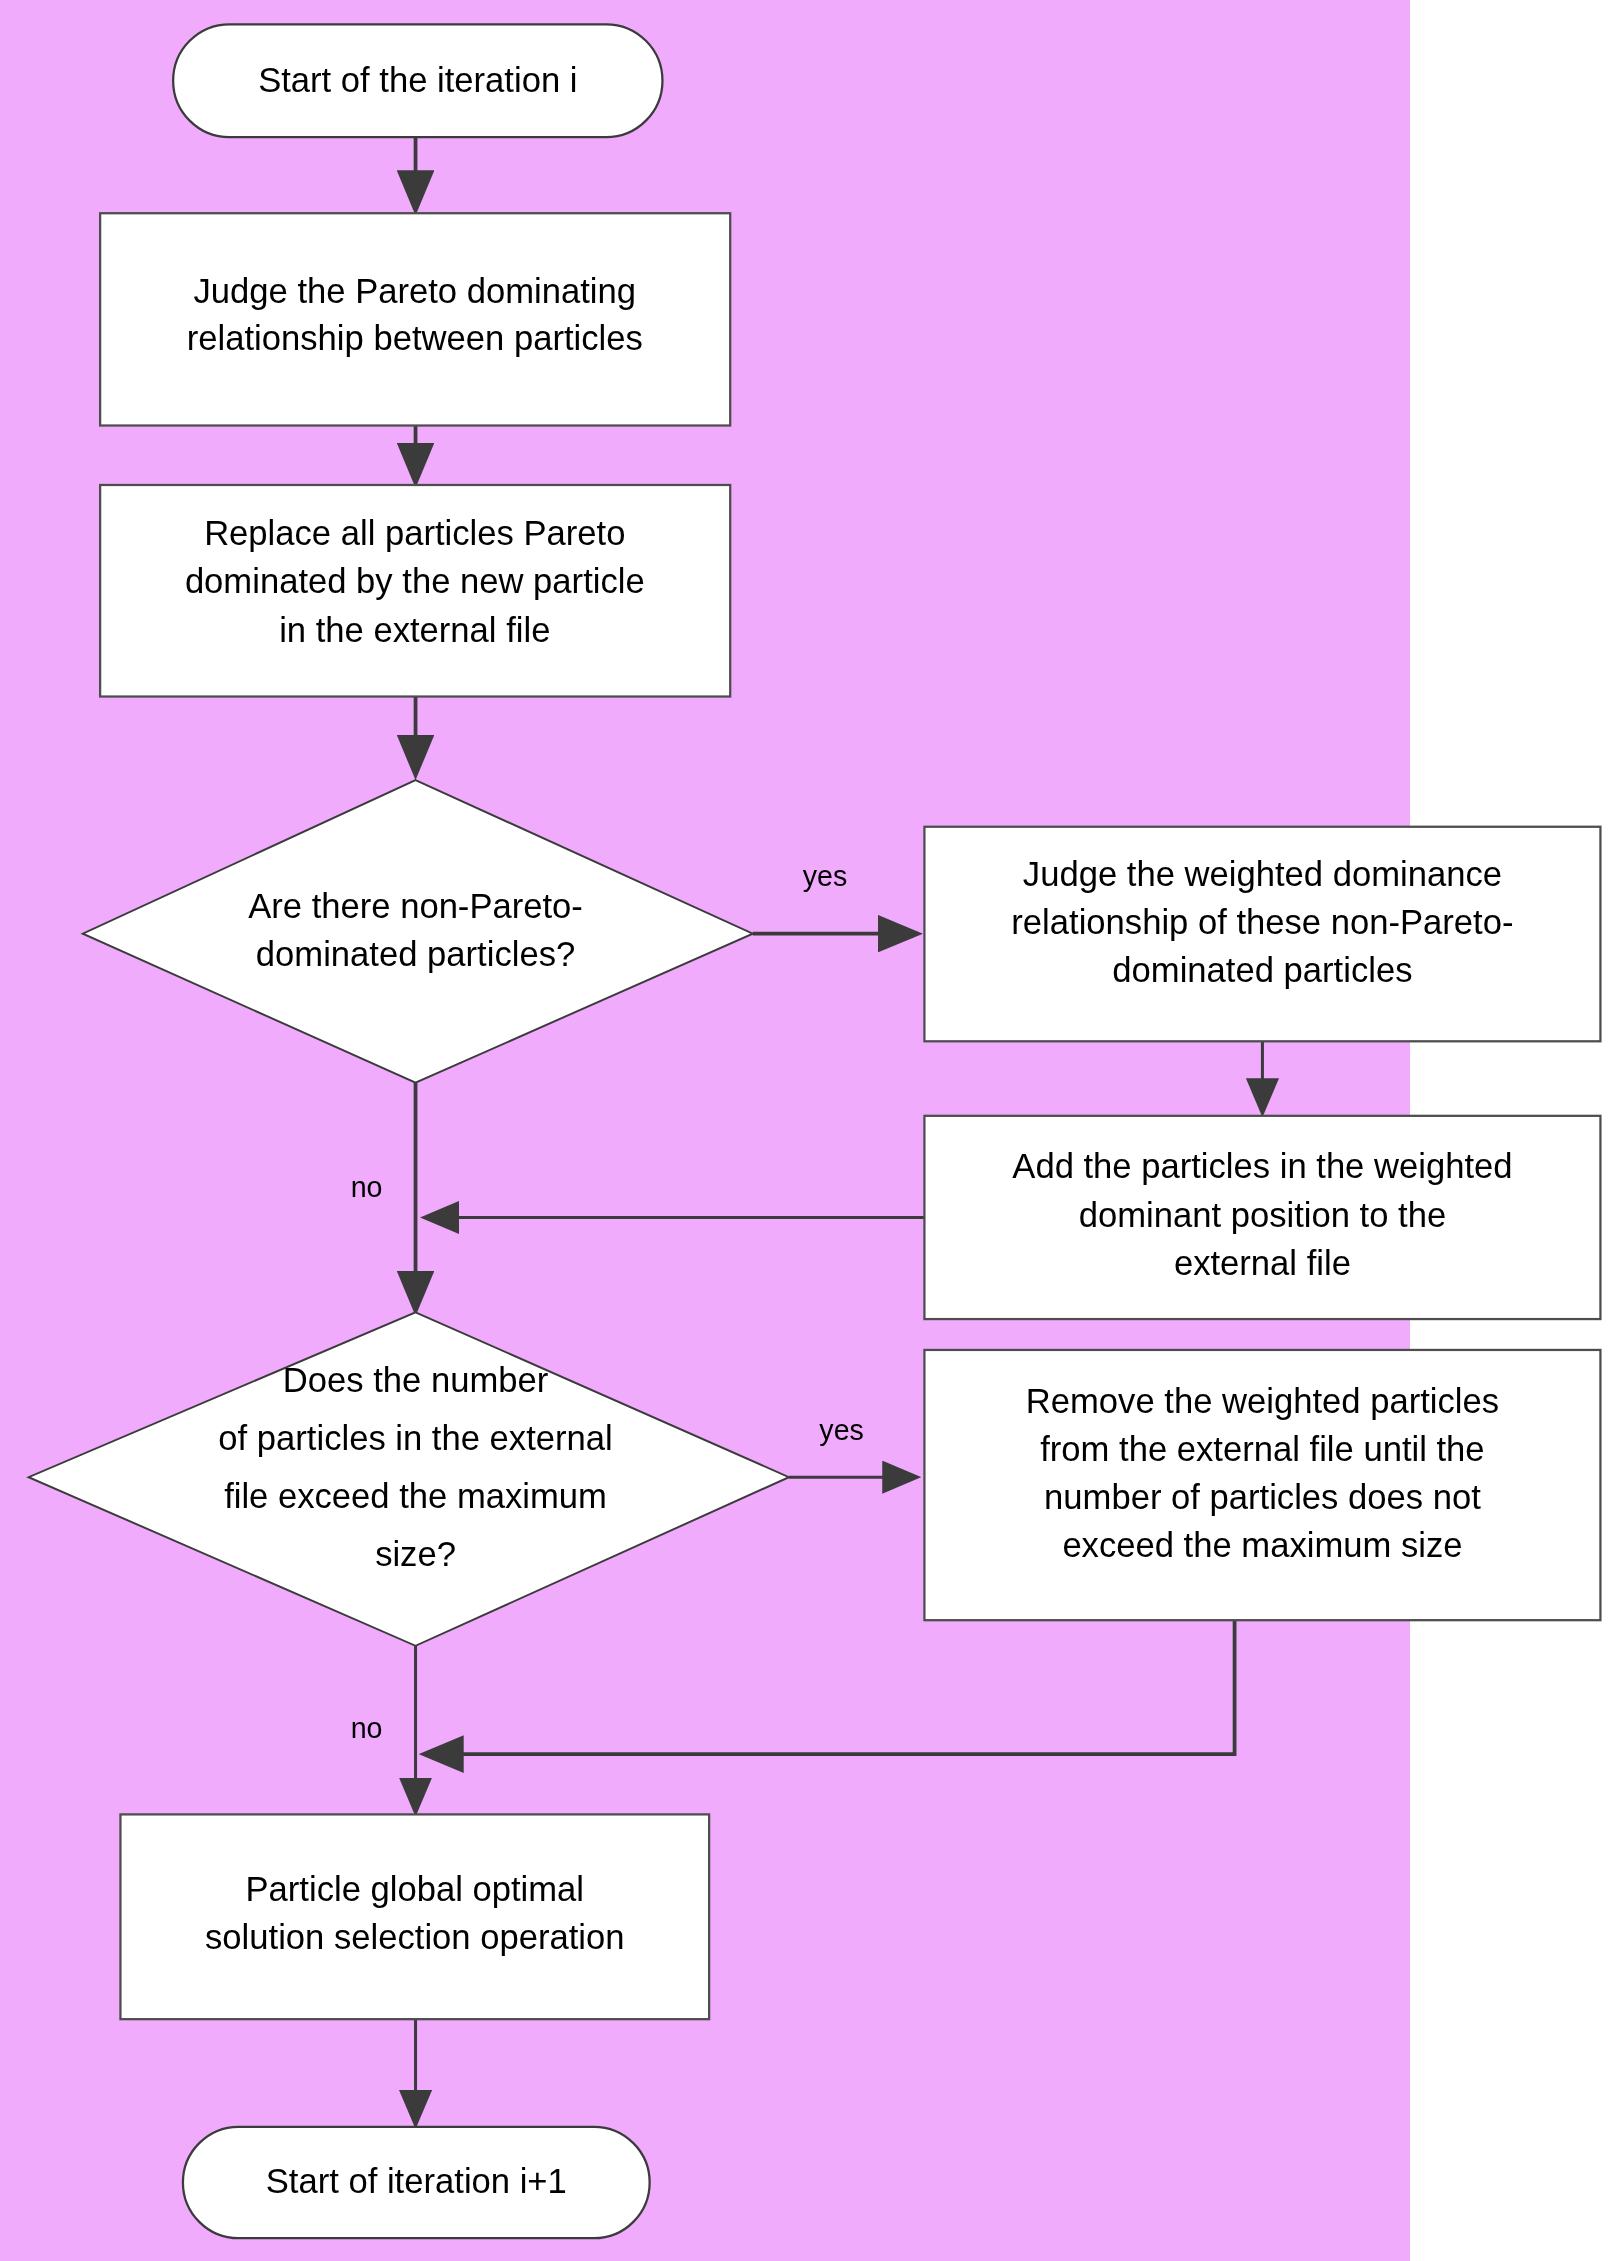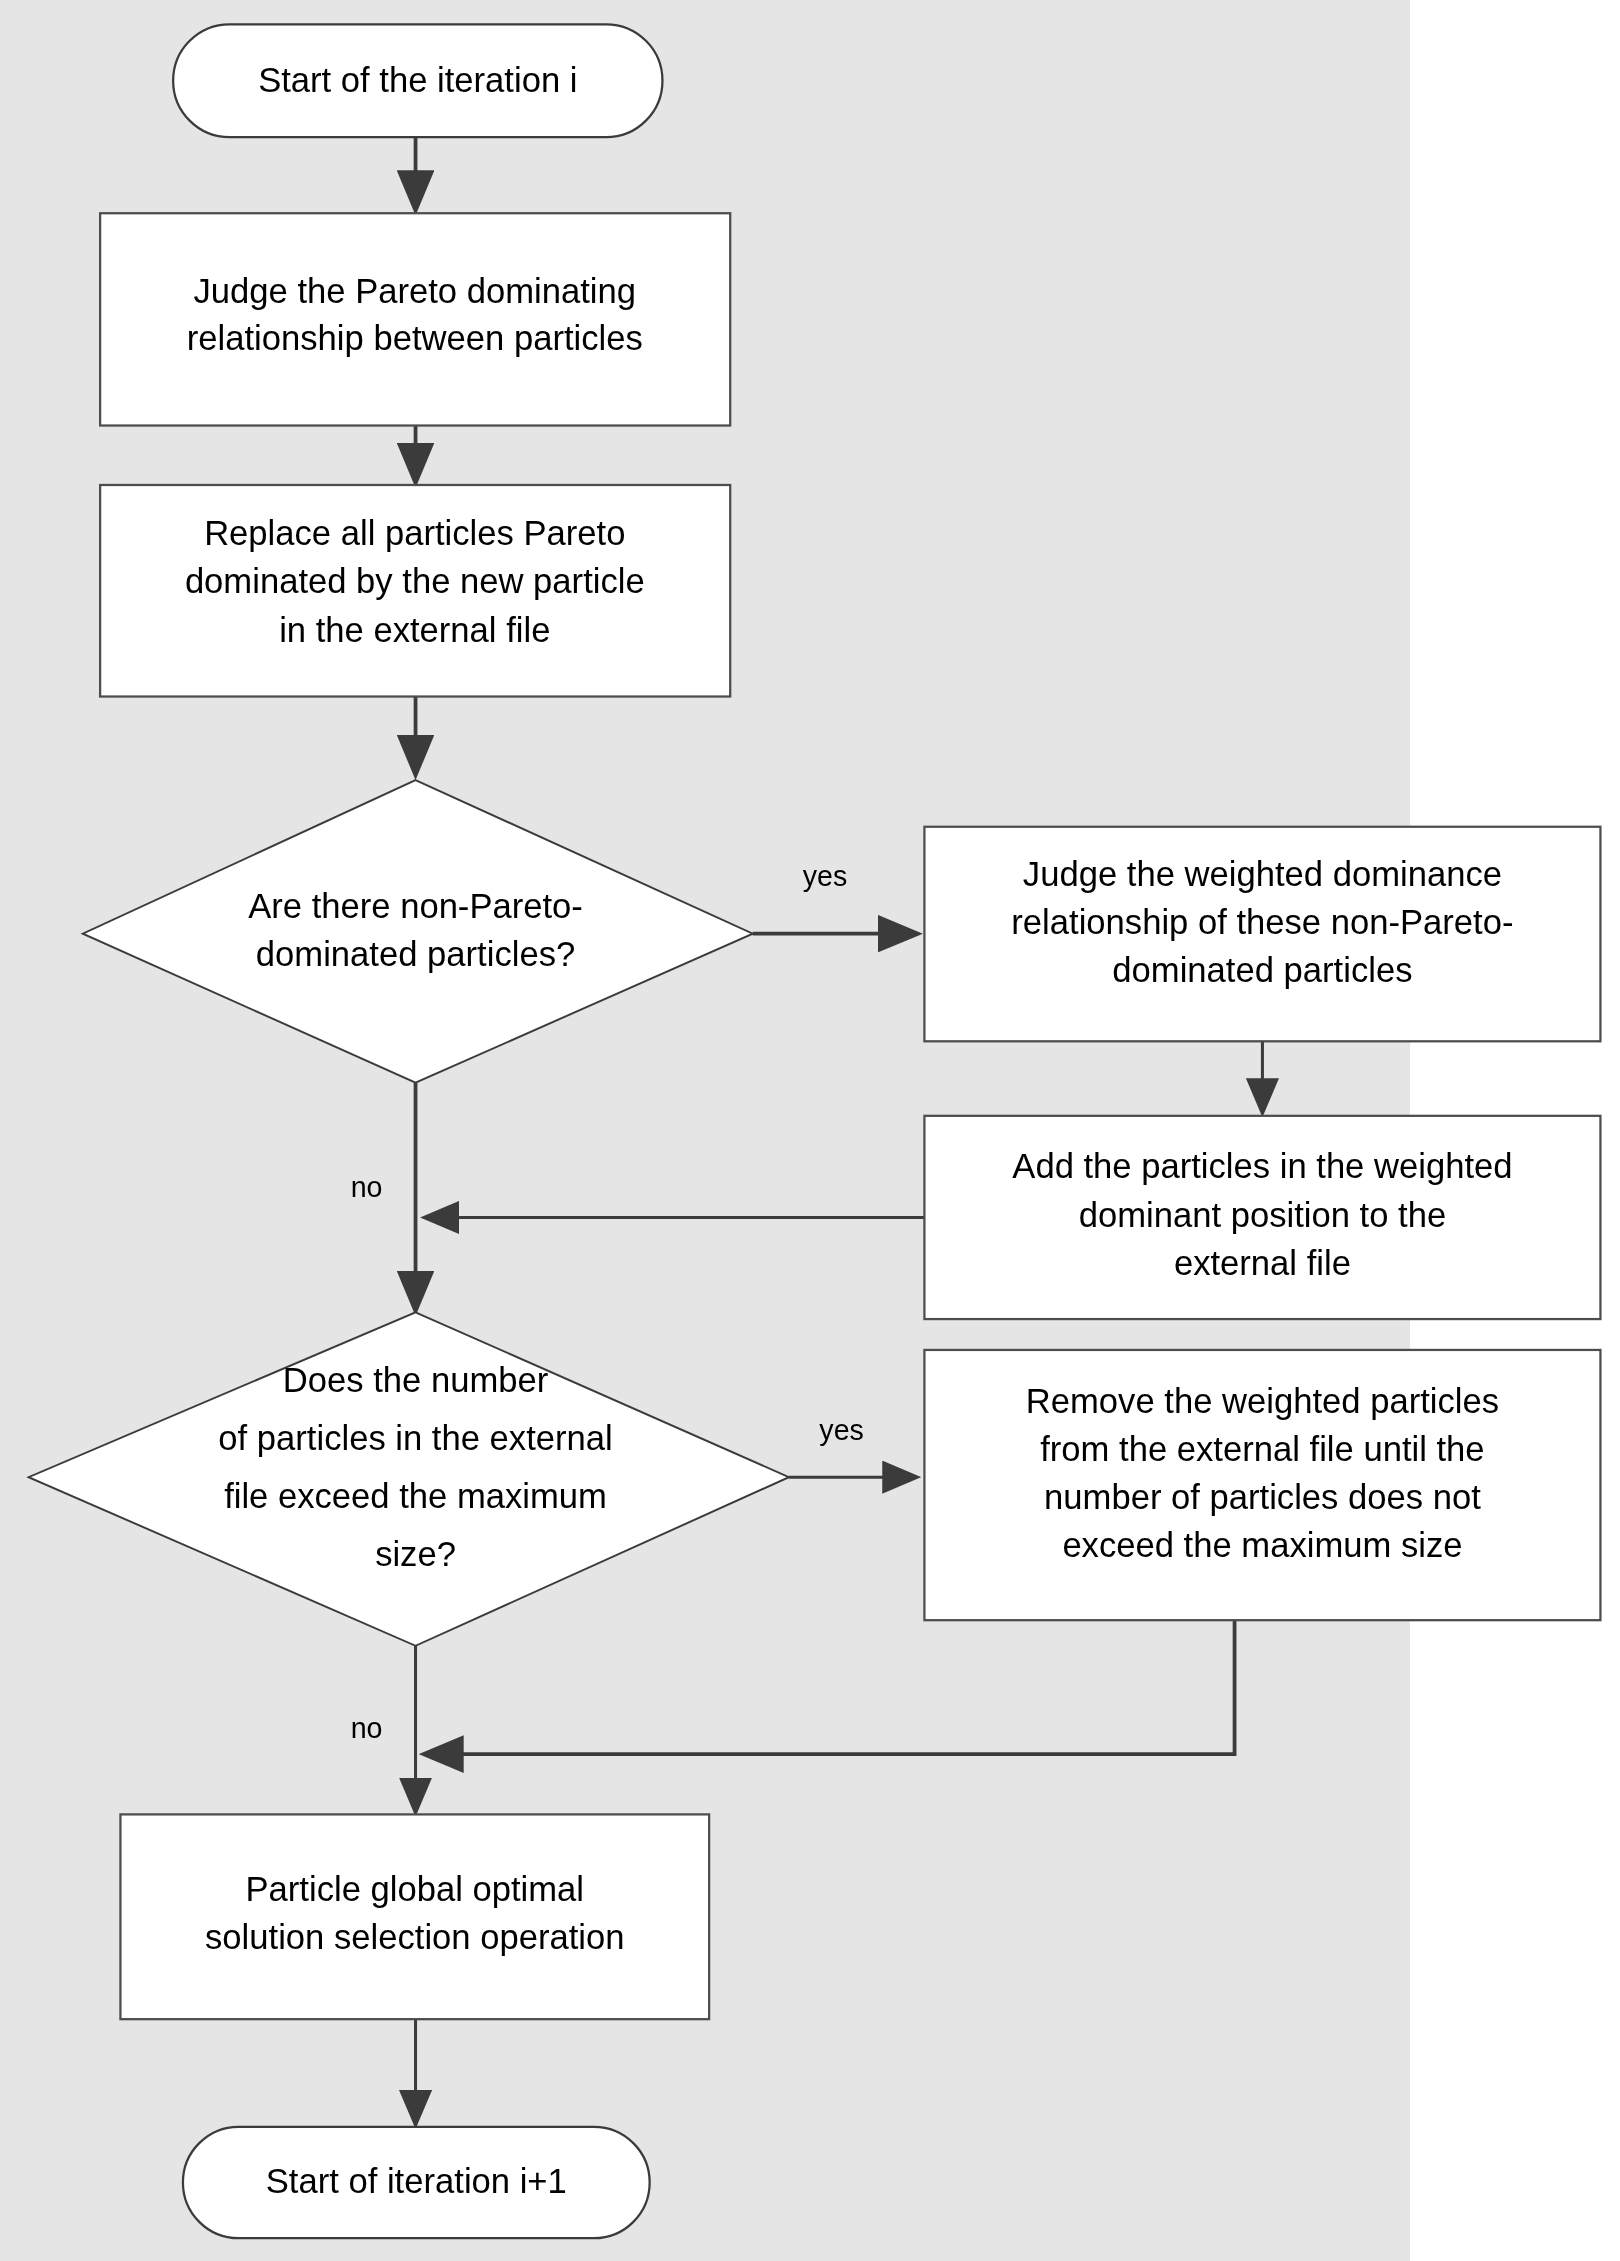--- a/index.html
+++ b/index.html
@@ -11,21 +11,21 @@
   body {
     width: 1620px;
     height: 2261px;
     font-family: "Liberation Sans", sans-serif;
     overflow: hidden;
   }
   #flow-root {
     position: relative;
     width: 1410px;
     height: 2261px;
-    background: #e5e5e5;
+    background: #f0abfc;
   }
   svg#flow-svg {
     position: absolute;
     top: 0;
     left: 0;
     width: 1620px;
     height: 2261px;
     display: block;
   }
   .node-shape {

